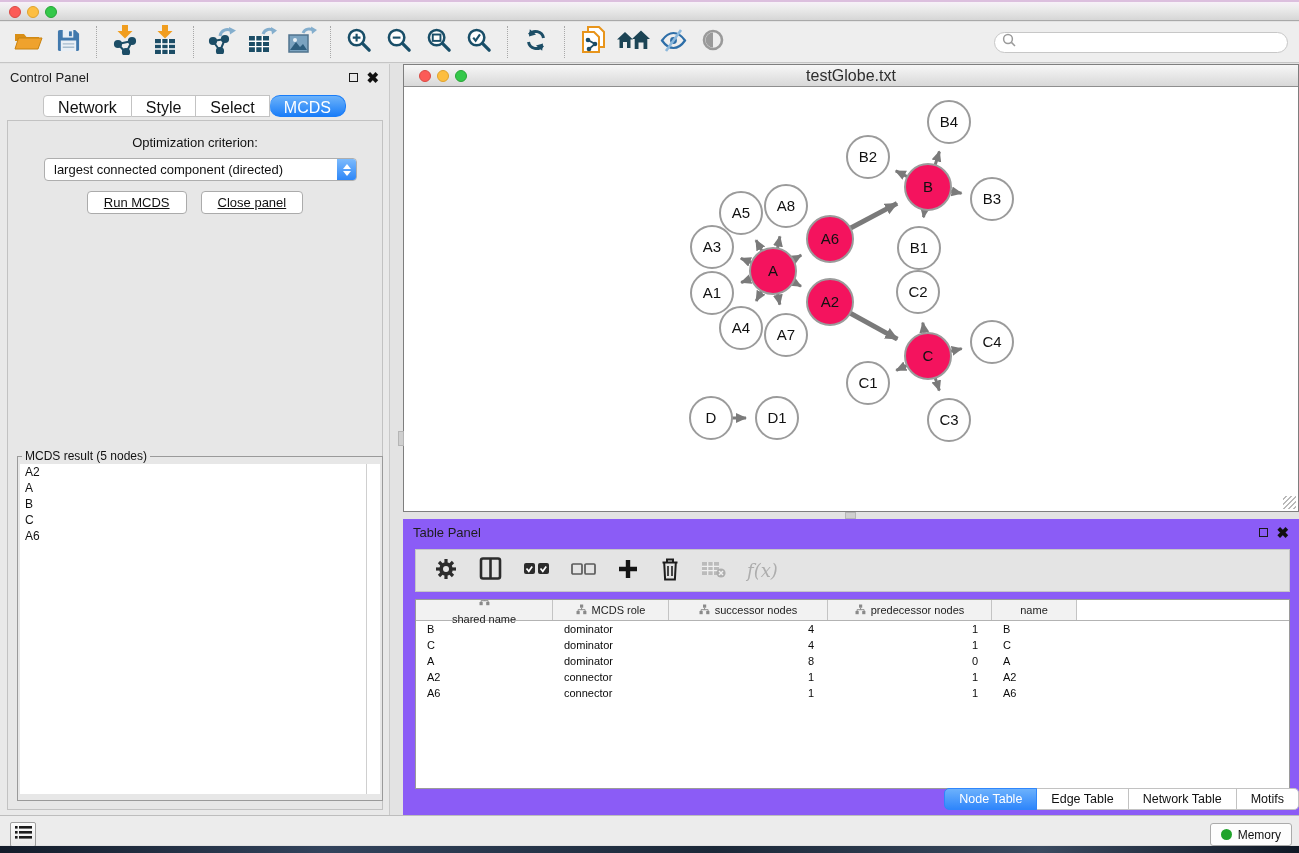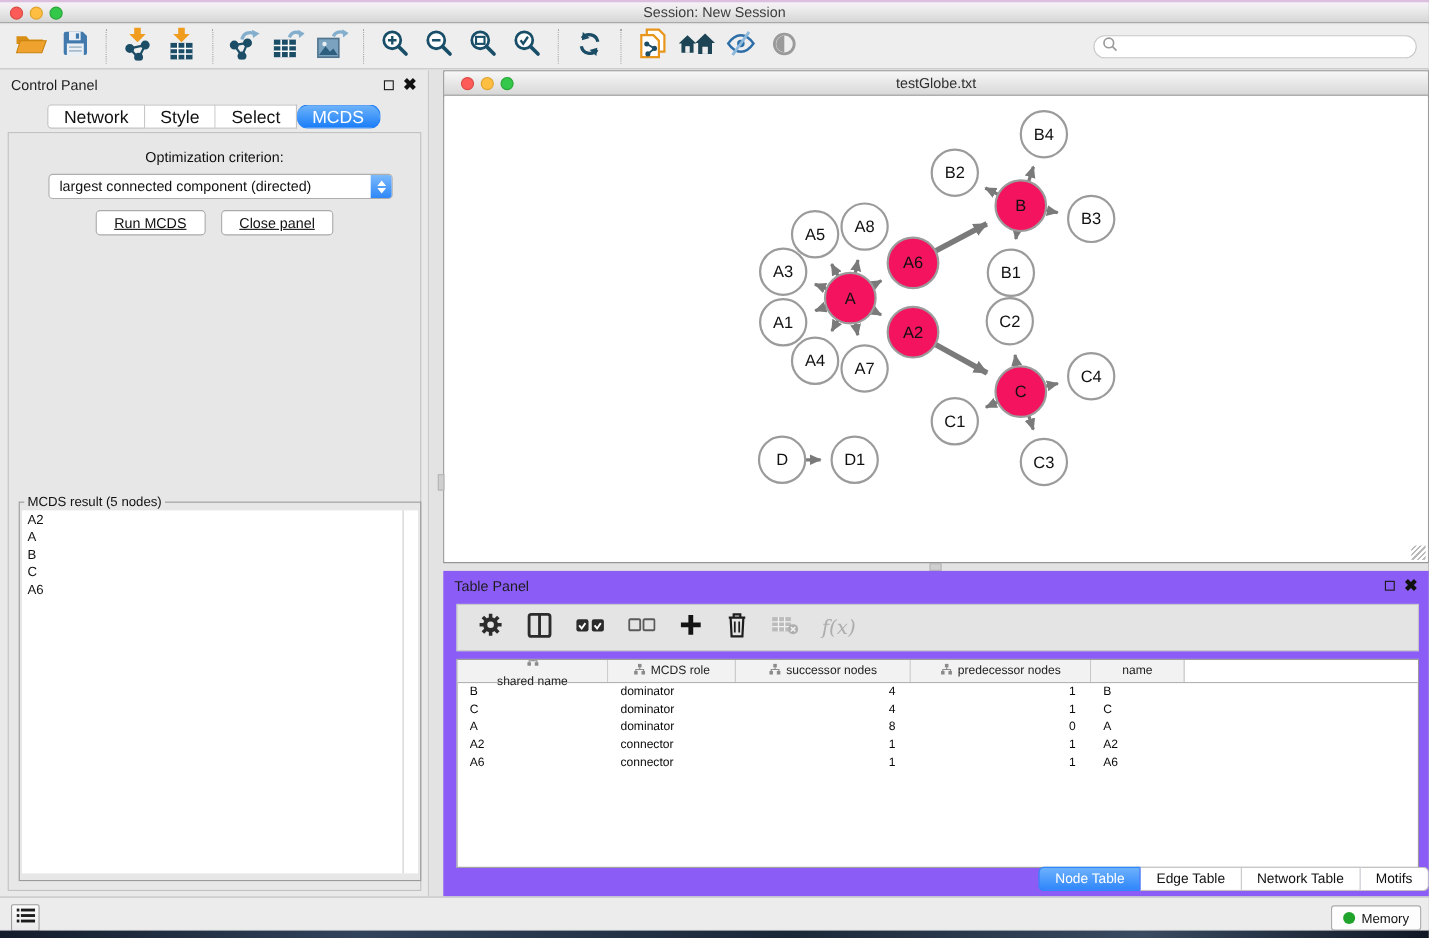--- a/index.html
+++ b/index.html
@@ -50,21 +50,21 @@
   .btn { background:#fff; border:1px solid #ababab; border-radius:4px; font-size:13px; color:#111; padding:3px 16px 4px; height:23px;text-decoration:underline; }
   .groupbox { position:absolute; left:9px; top:335px; width:366px; height:345px; border:1px solid #9a9a9a; }
   .legend { position:absolute; left:4px; top:-8px; background:#e7e7e7; font-size:12px; color:#111; padding:0 3px; }
   .result-list { position:absolute; left:2px; top:7px; width:346px; height:330px; background:#fff; overflow:hidden; }
   .result-item { font-size:12px; color:#111; padding:1px 0 1px 5px; height:16px; }
   .result-scroll { position:absolute; right:2px; top:7px; width:14px; height:330px; background:#fff; border-left:1px solid #cfcfcf; }
 
   
   .net-window { position:absolute; left:403px; top:64px; width:896px; height:448px; background:#fff; border:1px solid #7e7e7e; }
   .net-titlebar { position:relative; height:22px; background:linear-gradient(#f7f7f7,#d8d8d8); border-bottom:1px solid #8e8e8e; }
-  .net-titlebar .titlebar-text { line-height:21px; font-size:13px; color:#2e2e2e; }
+  .net-titlebar .titlebar-text { line-height:21px; font-size:16px; color:#2e2e2e; }
   .net-canvas { position:absolute; left:0; top:23px; width:894px; height:423px; background:#fff; }
   .vthumb { position:absolute; left:-6px; top:366px; width:6px; height:15px; background:#cfcfcf; border:1px solid #b5b5b5; }
   .hthumb { position:absolute; left:845px; top:512px; width:11px; height:7px; background:#cfcfcf; border:1px solid #b5b5b5; }
   .grip { position:absolute; right:2px; bottom:2px; width:13px; height:13px;
     background:repeating-linear-gradient(135deg, transparent 0 2px, #b9b9b9 2px 3.5px); }
 
   
   .table-panel { position:absolute; left:403px; top:519px; width:896px; height:296px; background:#8b5cf6; }
   .tp-toolbar { position:absolute; left:12px; top:30px; width:1278px; max-width:calc(100% - 21px); height:43px;
     background:#e4e4e4; border:1px solid #c6c6c6; display:flex; align-items:center; gap:21px; padding-left:18px; }
@@ -95,21 +95,20 @@
 </style>
 </head>
 <body>
 
 <div class="screen">
 
   <div class="titlebar">
     <div class="tl red" style="left:9px"></div>
     <div class="tl yellow" style="left:27px"></div>
     <div class="tl green" style="left:45px"></div>
-    <div class="titlebar-text">Session: New Session</div>
   </div>
 
   <div class="toolbar">
     <div class="tb-btn">
         <span><svg width="30" height="25" viewBox="0 0 30 25">
             <path d="M2 6h9l2.5 3H26v4H2z" fill="#d98f16"></path>
             <path d="M2 21 L5.5 10 H29 L25 21 Z" fill="#efa22d" stroke="#c8820f" stroke-width="1"></path>
           </svg></span>
       </div>
     <div class="tb-btn">

